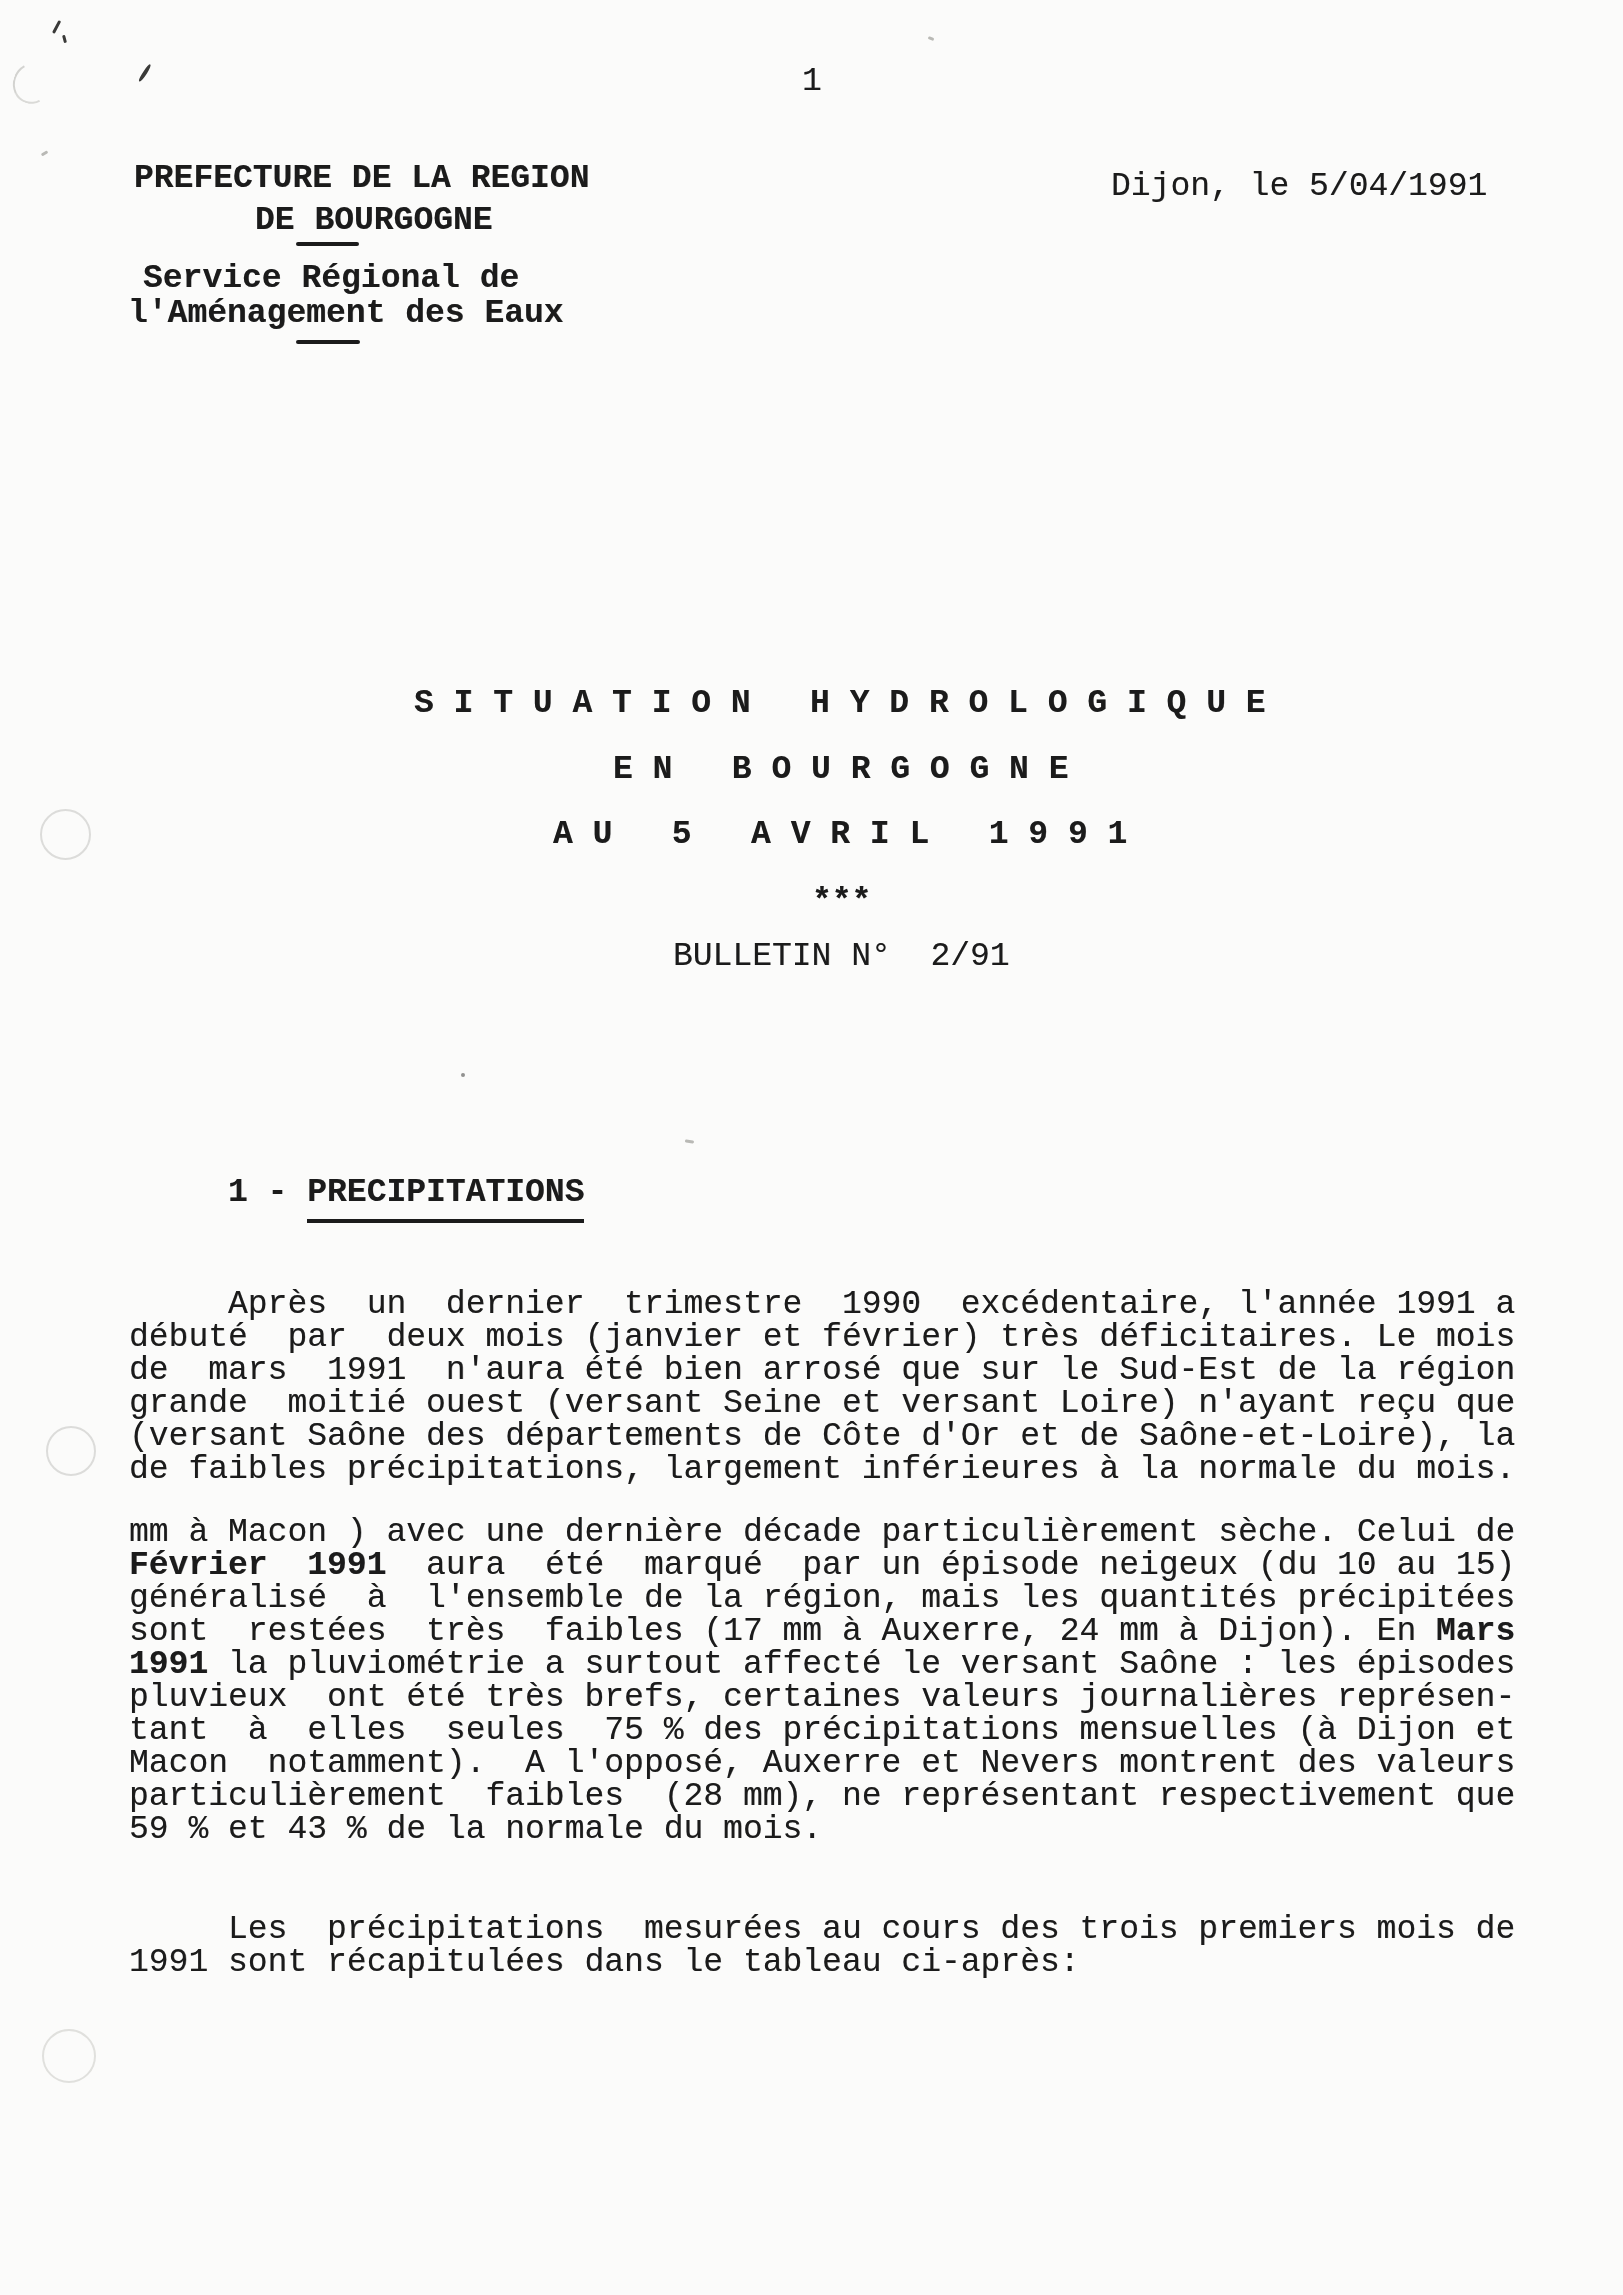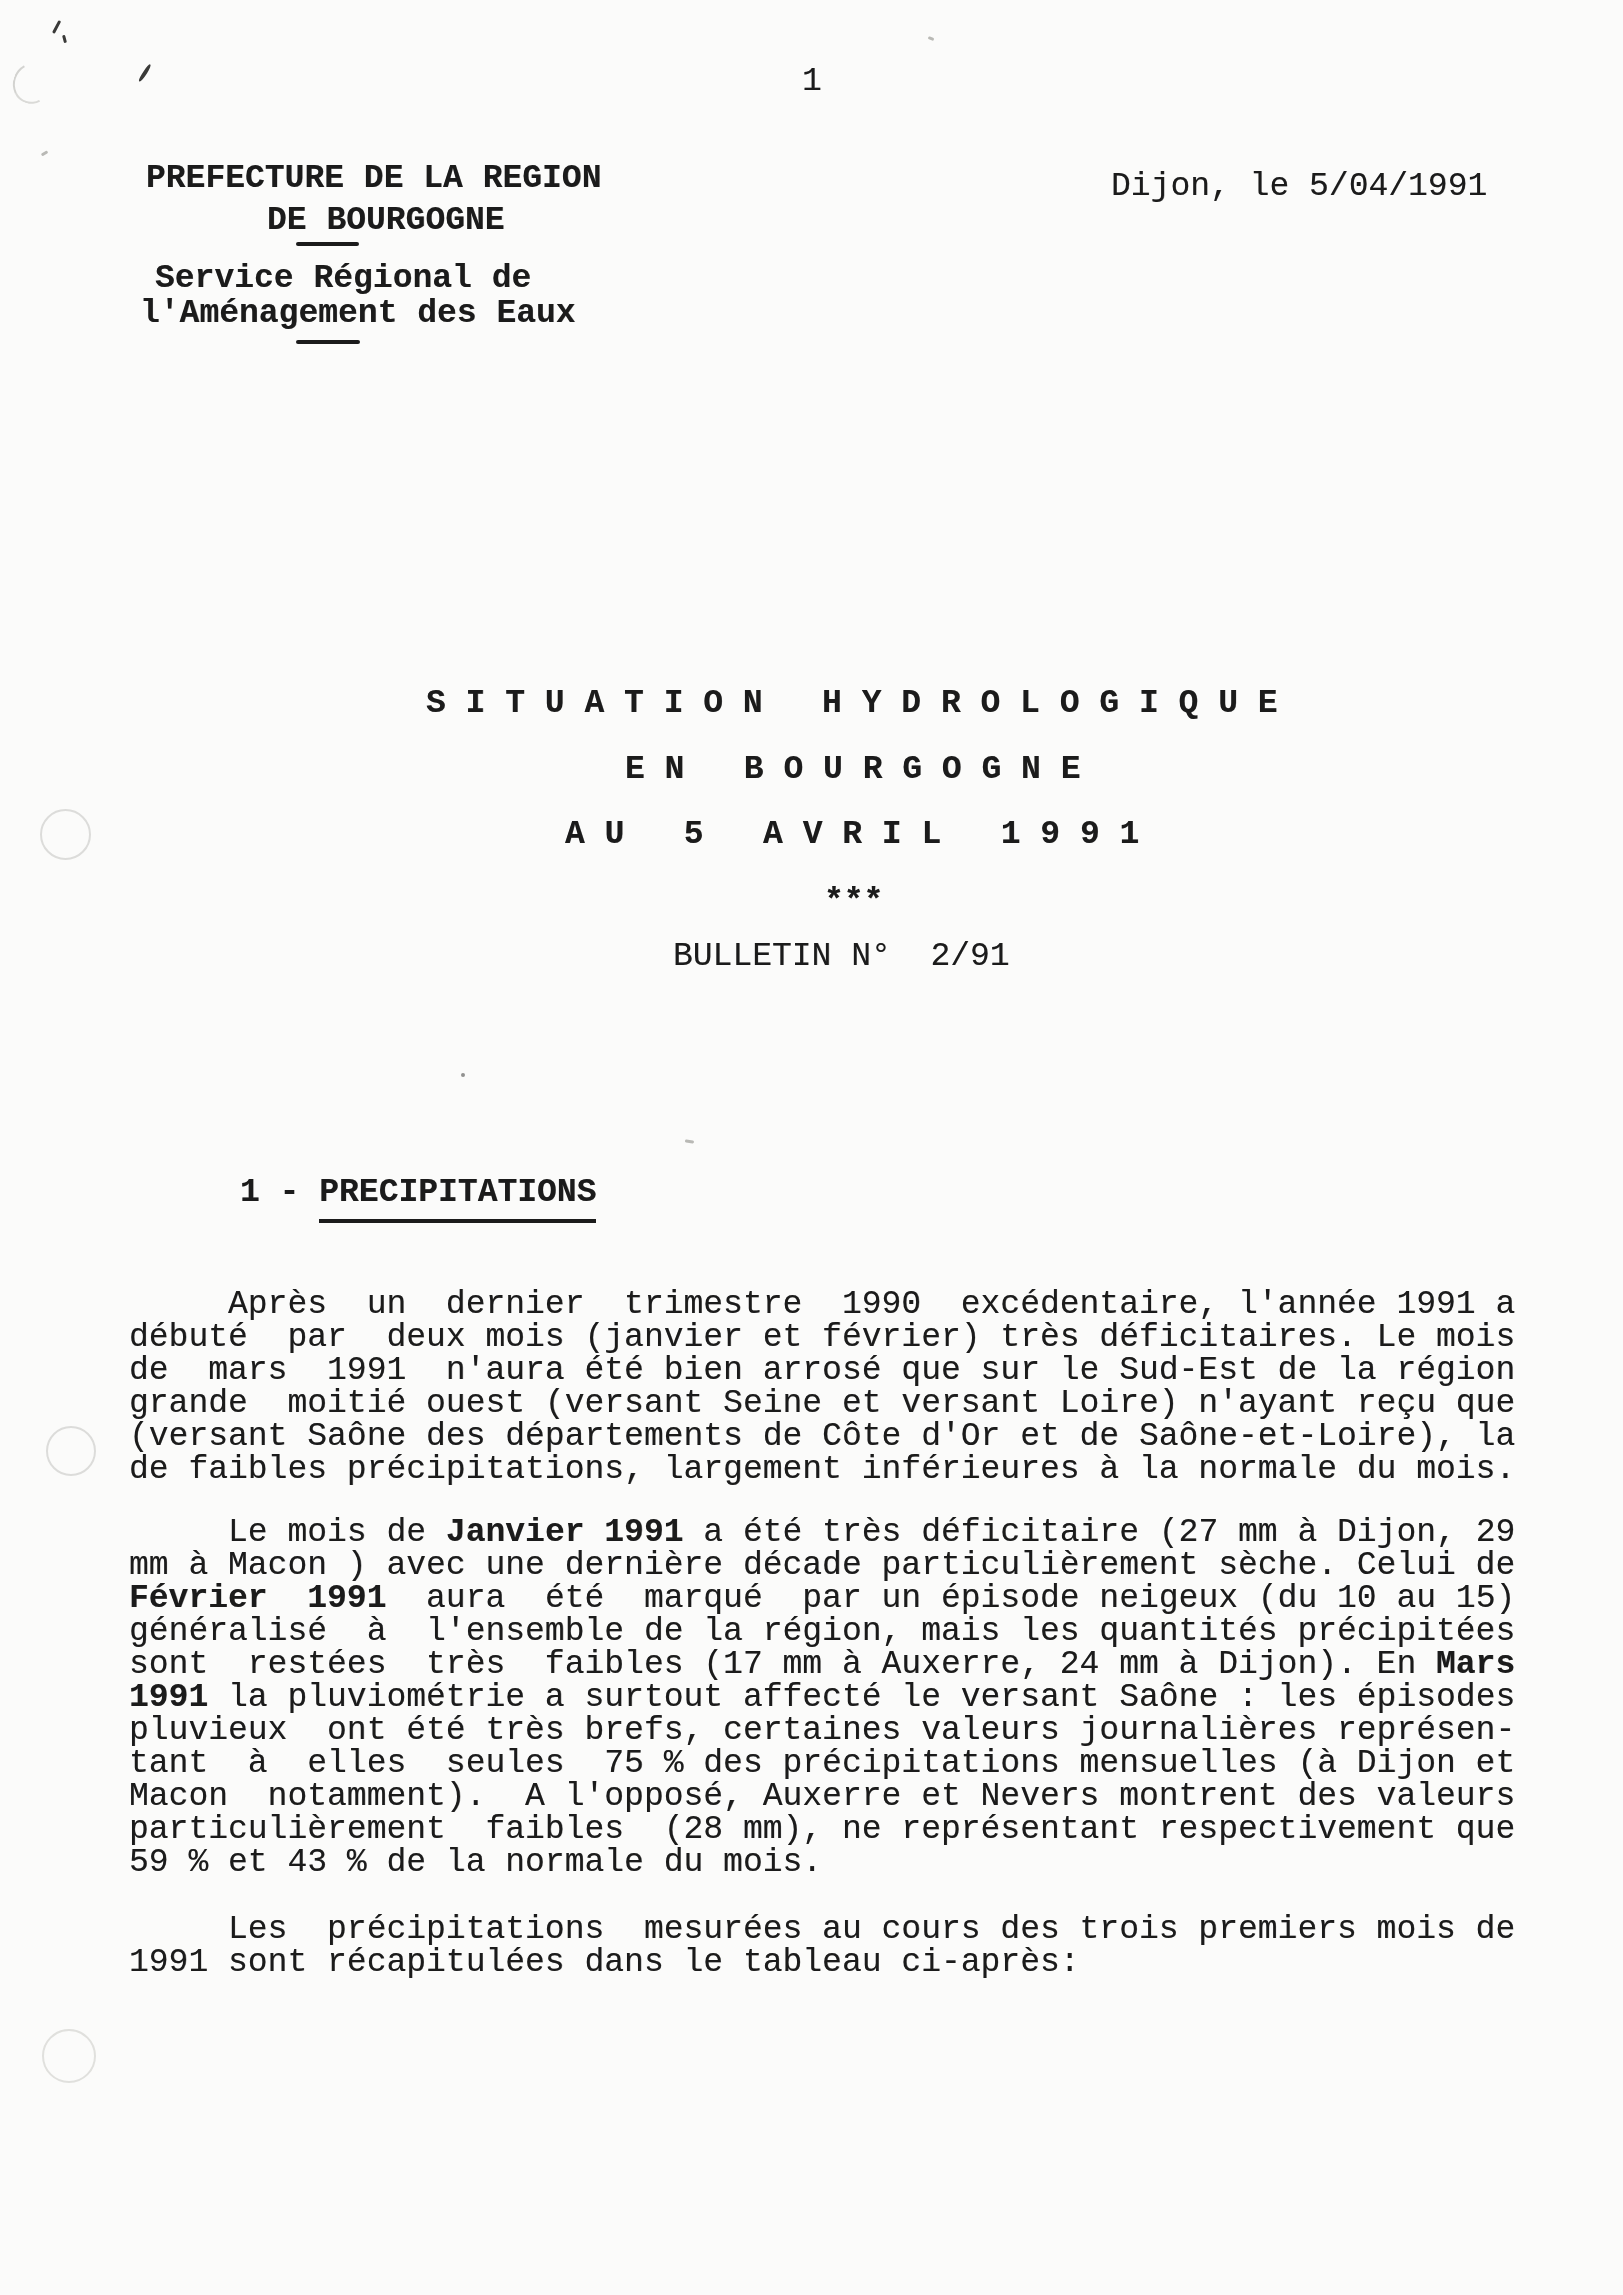--- a/index.html
+++ b/index.html
@@ -13,21 +13,21 @@
     font-family: "Liberation Mono", "DejaVu Sans Mono", monospace;
     color: var(--ink, #1b1b1b);
   }
   .t {
     position: absolute;
     white-space: pre;
     line-height: 1;
     font-size: 33px;
     text-shadow: 0.3px 0.3px 0 rgba(27,27,27,0.45);
   }
-  .bold { font-weight: bold; margin-left: 12px; }
+  .bold { font-weight: bold; }
   .para {
     position: absolute;
     left: 129px;
     font-size: 33px;
     line-height: 33px;
     text-shadow: 0.3px 0.3px 0 rgba(27,27,27,0.45);
     margin-top: 42px;
   }
   .line { white-space: pre; }
   .b { font-weight: bold; }
@@ -102,21 +102,20 @@
 
   <div class="para" style="top:1246px;">
       <div class="line"><span>     Après  un  dernier  trimestre  1990  excédentaire, l'année 1991 a</span></div>
       <div class="line"><span>débuté  par  deux mois (janvier et février) très déficitaires. Le mois</span></div>
       <div class="line"><span>de  mars  1991  n'aura été bien arrosé que sur le Sud-Est de la région</span></div>
       <div class="line"><span>grande  moitié ouest (versant Seine et versant Loire) n'ayant reçu que</span></div>
       <div class="line"><span>(versant Saône des départements de Côte d'Or et de Saône-et-Loire), la</span></div>
       <div class="line"><span>de faibles précipitations, largement inférieures à la normale du mois.</span></div>
     </div>
   <div class="para" style="top:1474px;">
-      <div class="line"><span>     Le mois de </span><span class="b">Janvier 1991</span><span> a été très déficitaire (27 mm à Dijon, 29</span></div>
       <div class="line"><span>mm à Macon ) avec une dernière décade particulièrement sèche. Celui de</span></div>
       <div class="line"><span class="b">Février  1991</span><span>  aura  été  marqué  par un épisode neigeux (du 10 au 15)</span></div>
       <div class="line"><span>généralisé  à  l'ensemble de la région, mais les quantités précipitées</span></div>
       <div class="line"><span>sont  restées  très  faibles (17 mm à Auxerre, 24 mm à Dijon). En </span><span class="b">Mars</span></div>
       <div class="line"><span class="b">1991</span><span> la pluviométrie a surtout affecté le versant Saône : les épisodes</span></div>
       <div class="line"><span>pluvieux  ont été très brefs, certaines valeurs journalières représen-</span></div>
       <div class="line"><span>tant  à  elles  seules  75 % des précipitations mensuelles (à Dijon et</span></div>
       <div class="line"><span>Macon  notamment).  A l'opposé, Auxerre et Nevers montrent des valeurs</span></div>
       <div class="line"><span>particulièrement  faibles  (28 mm), ne représentant respectivement que</span></div>
       <div class="line"><span>59 % et 43 % de la normale du mois.</span></div>

